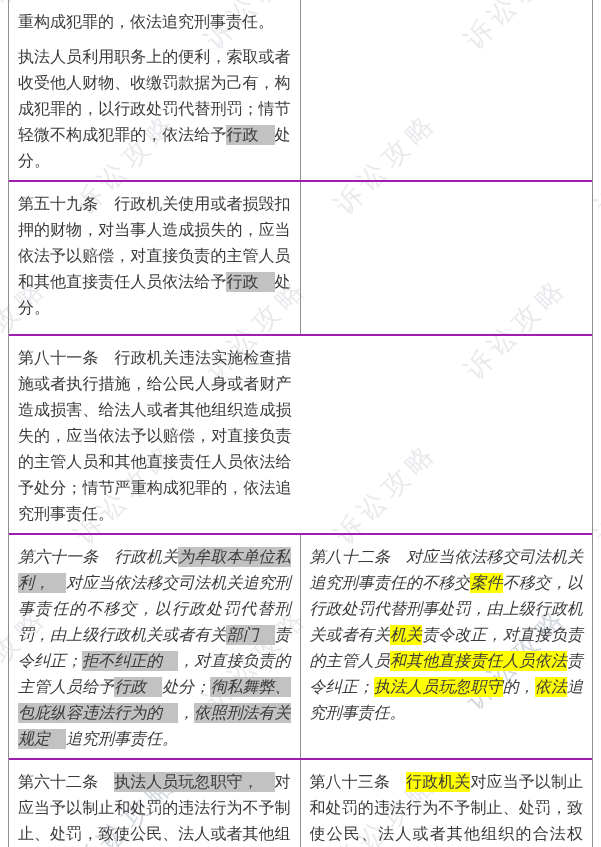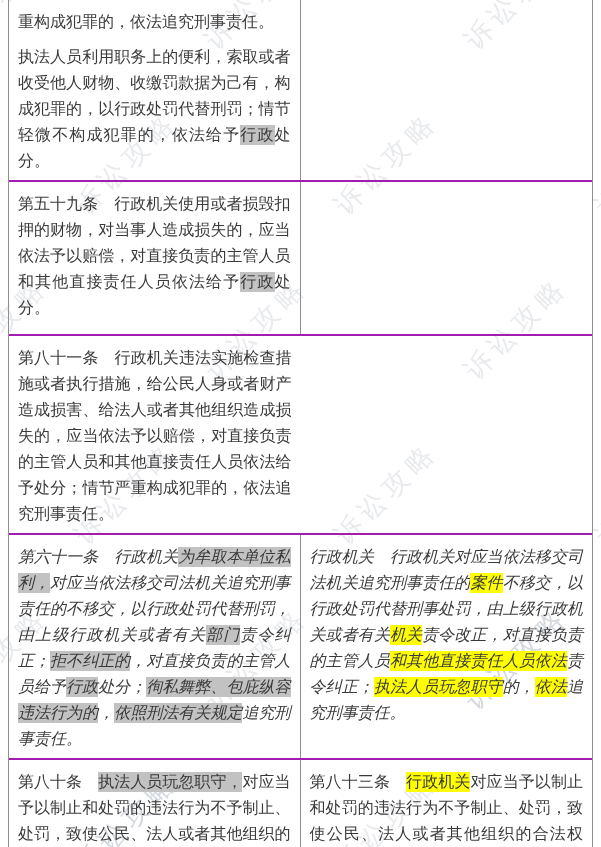--- a/index.html
+++ b/index.html
@@ -60,21 +60,21 @@
   }
   .cell.old { border-right: 1px solid #8f8f8f; }
   .t-row:nth-child(1) { min-height: 148px; }
   .t-row:nth-child(2) { min-height: 154px; }
   .t-row:nth-child(3) { min-height: 196px; }
   .t-row:nth-child(4) { min-height: 225px; font-style: italic; }
   .t-row:nth-child(5) { min-height: 124px; }
   .cell p + p { margin-top: 9px; }
   .hl-gray {
     background: #c2c2c2;
-    padding: 1px 0 2px 0;
+    padding: 1px 16px 2px 0;
   }
   .hl-yellow {
     background: #ffff00;
     padding: 1px 0 2px 0;
   }
 </style>
 </head>
 <body>
 
 <div class="page">
@@ -113,25 +113,25 @@
       <div class="t-row">
         <div class="cell new">
           <p><span>第八十一条　行政机关违法实施检查措施或者执行措施，给公民人身或者财产造成损害、给法人或者其他组织造成损失的，应当依法予以赔偿，对直接负责的主管人员和其他直接责任人员依法给予处分；情节严重构成犯罪的，依法追究刑事责任。</span></p>
         </div>
       </div>
       <div class="t-row">
         <div class="cell old">
           <p><span>第六十一条　行政机关</span><span class="hl-gray">为牟取本单位私利，</span><span>对应当依法移交司法机关追究刑事责任的不移交，以行政处罚代替刑罚，由上级行政机关或者有关</span><span class="hl-gray">部门</span><span>责令纠正；</span><span class="hl-gray">拒不纠正的</span><span>，对直接负责的主管人员给予</span><span class="hl-gray">行政</span><span>处分；</span><span class="hl-gray">徇私舞弊、包庇纵容违法行为的</span><span>，</span><span class="hl-gray">依照刑法有关规定</span><span>追究刑事责任。</span></p>
         </div>
         <div class="cell new">
-          <p><span>行政机关　行政机关对应当依法移交司法机关追究刑事责任的</span><span class="hl-yellow">案件</span><span>不移交，以行政处罚代替刑事处罚，由上级行政机关或者有关</span><span class="hl-yellow">机关</span><span>责令改正，对直接负责的主管人员</span><span class="hl-yellow">和其他直接责任人员依法</span><span>责令纠正；</span><span class="hl-yellow">执法人员玩忽职守</span><span>的，</span><span class="hl-yellow">依法</span><span>追究刑事责任。</span></p>
+          <p><span>第八十二条　对应当依法移交司法机关追究刑事责任的不移交</span><span class="hl-yellow">案件</span><span>不移交，以行政处罚代替刑事处罚，由上级行政机关或者有关</span><span class="hl-yellow">机关</span><span>责令改正，对直接负责的主管人员</span><span class="hl-yellow">和其他直接责任人员依法</span><span>责令纠正；</span><span class="hl-yellow">执法人员玩忽职守</span><span>的，</span><span class="hl-yellow">依法</span><span>追究刑事责任。</span></p>
         </div>
       </div>
       <div class="t-row">
         <div class="cell old">
-          <p><span>第八十条　</span><span class="hl-gray">执法人员玩忽职守，</span><span>对应当予以制止和处罚的违法行为不予制止、处罚，致使公民、法人或者其他组织的合法权益、公共利益和社会秩序遭</span></p>
+          <p><span>第六十二条　</span><span class="hl-gray">执法人员玩忽职守，</span><span>对应当予以制止和处罚的违法行为不予制止、处罚，致使公民、法人或者其他组织的合法权益、公共利益和社会秩序遭</span></p>
         </div>
         <div class="cell new">
           <p><span>第八十三条　</span><span class="hl-yellow">行政机关</span><span>对应当予以制止和处罚的违法行为不予制止、处罚，致使公民、法人或者其他组织的合法权益、公共利益和社会秩序遭受损害的，</span></p>
         </div>
       </div>
     </div>
 </div>
 
 </body></html>

